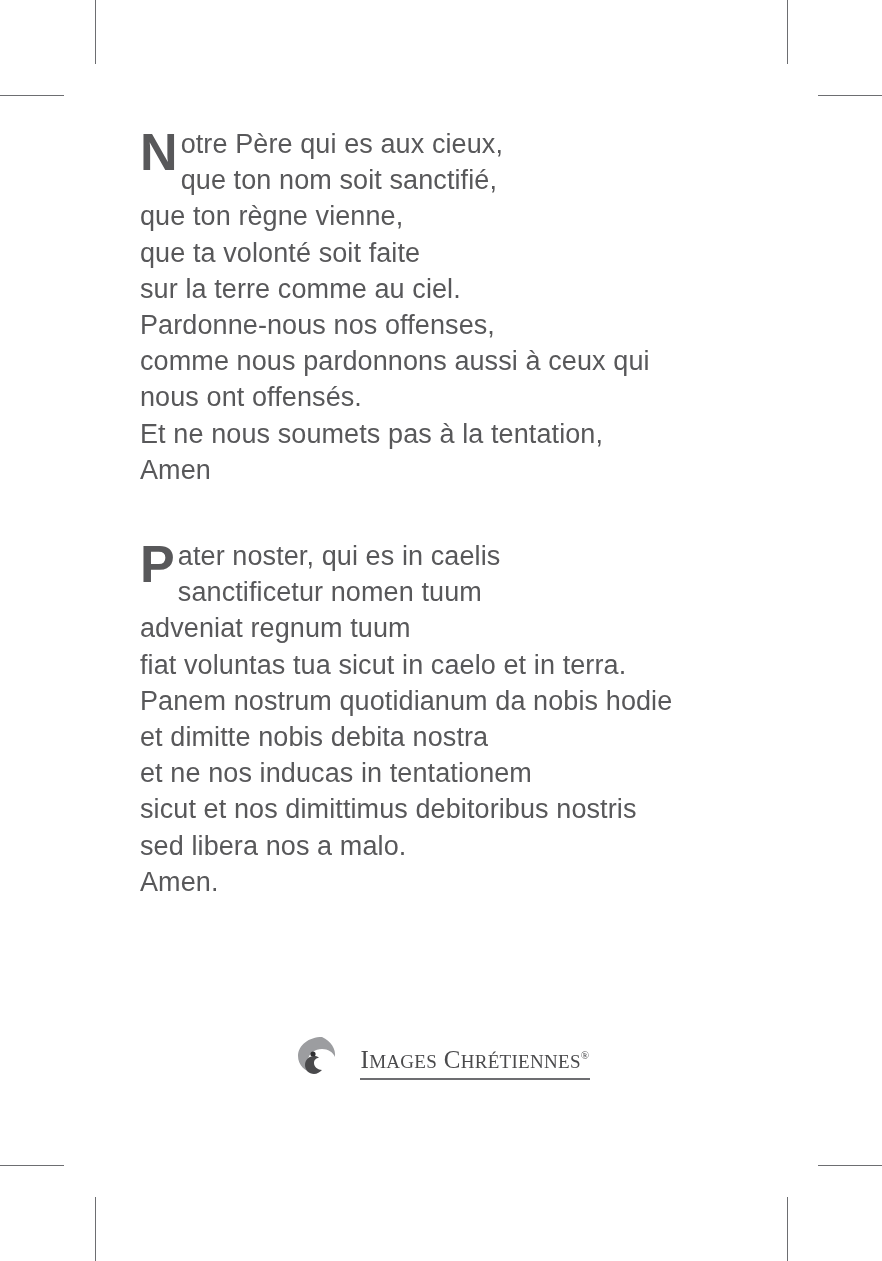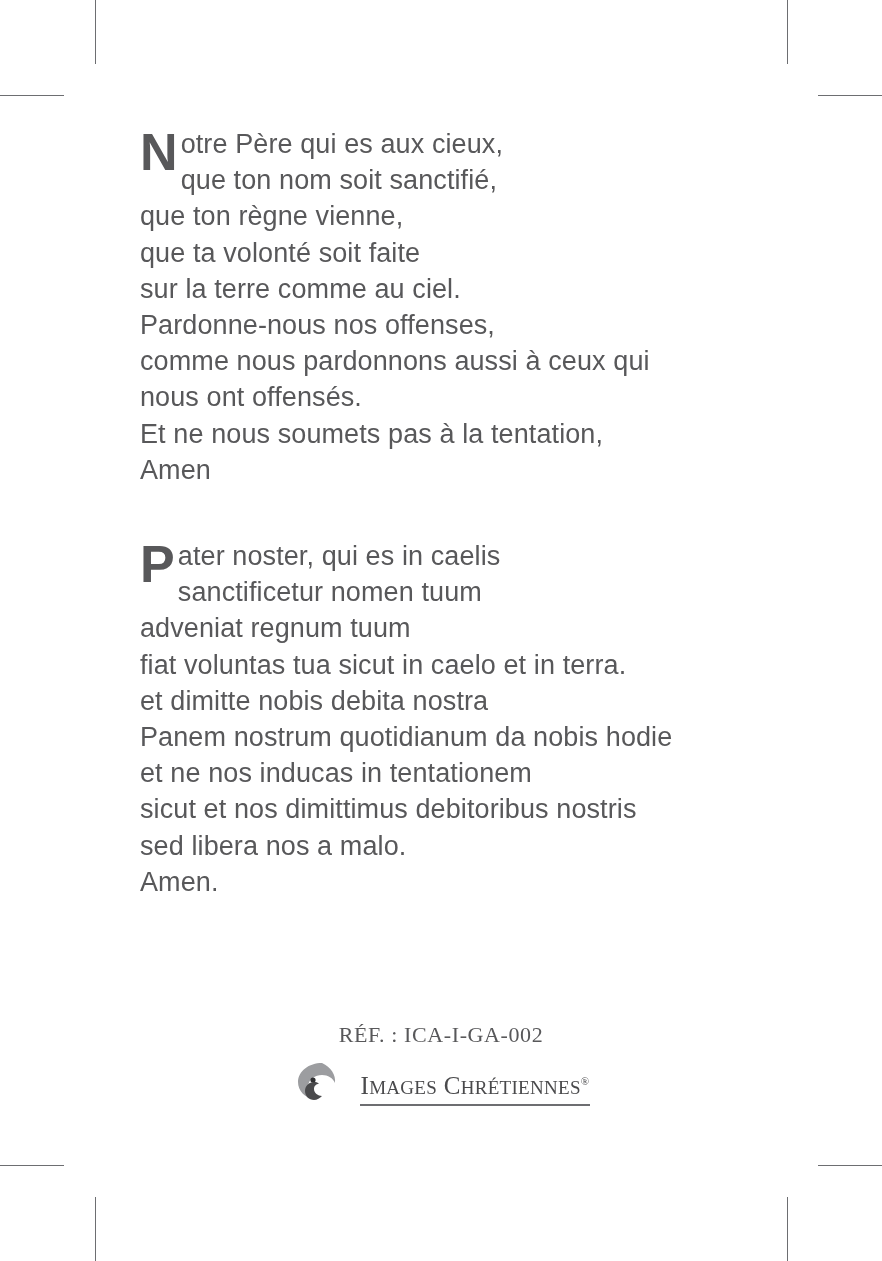--- a/index.html
+++ b/index.html
@@ -151,32 +151,31 @@
     <p>Amen</p>
   </div>
 
   <div class="prayer prayer-latin">
     <p class="first-line">
       <span class="dropcap">P</span><span class="lead-bold">ater noster,</span><span> qui es in caelis</span>
     </p>
     <p>sanctificetur nomen tuum</p>
     <p>adveniat regnum tuum</p>
     <p>fiat voluntas tua sicut in caelo et in terra.</p>
+    <p>Panem nostrum quotidianum da nobis hodie</p>
     <p>et dimitte nobis debita nostra</p>
-    <p>Panem nostrum quotidianum da nobis hodie</p>
     <p>et ne nos inducas in tentationem</p>
     <p>sicut et nos dimittimus debitoribus nostris</p>
     <p>sed libera nos a malo.</p>
     <p class="amen-latin">Amen.</p>
   </div>
 
 </div>
 
 <div class="footer">
-  <div class="ref">RÉF. : ICA-I-GA-002</div>
   <div class="logo-row">
     <div class="logo-mark">
       <svg width="60" height="44" viewBox="0 0 60 44" xmlns="http://www.w3.org/2000/svg">
         <path d="M30 3 C17 3 6 11 6 22 C6 31 13 38 22 39 C18 36 15 31 16 26 C17 19 23 15 30 15 C36 15 41 18 43 23 C44 15 39 7 30 3 Z" fill="#9c9da0"></path>
         <path d="M22 22 C17 22 13 26 13 31 C13 36 17 40 22 40 C25 40 28 38 30 36 C26 36 22 33 22 29 C22 26 24 24 27 24 C25 22 24 22 22 22 Z" fill="#4a4a4c"></path>
         <circle cx="21" cy="20" r="2.6" fill="#2f2f31"></circle>
       </svg>
     </div>
     <div class="brand">
       <span>I</span><span class="small-caps">MAGES</span>

